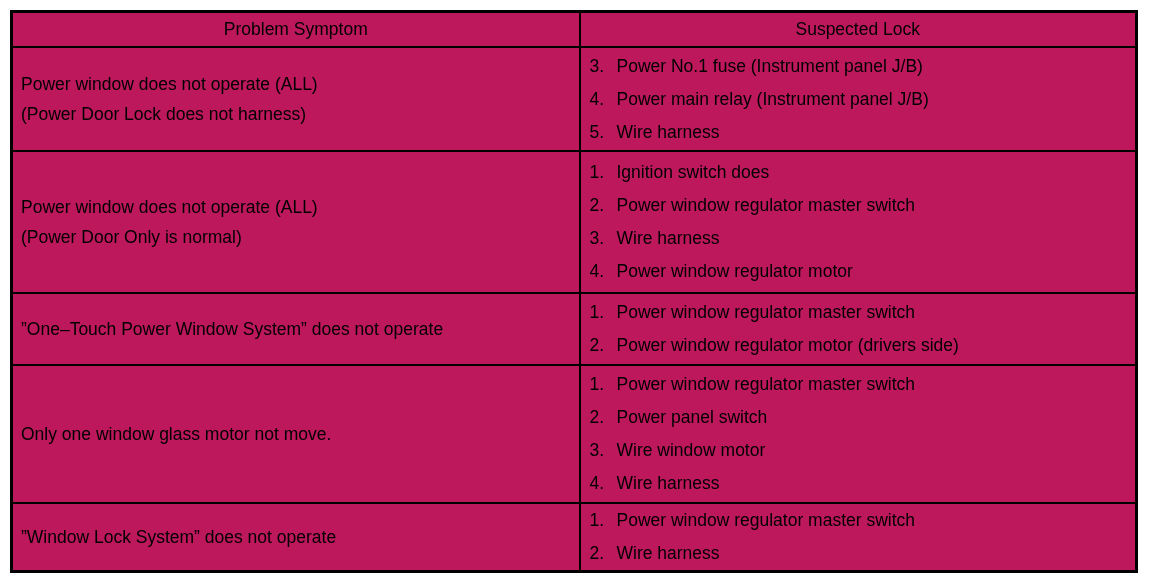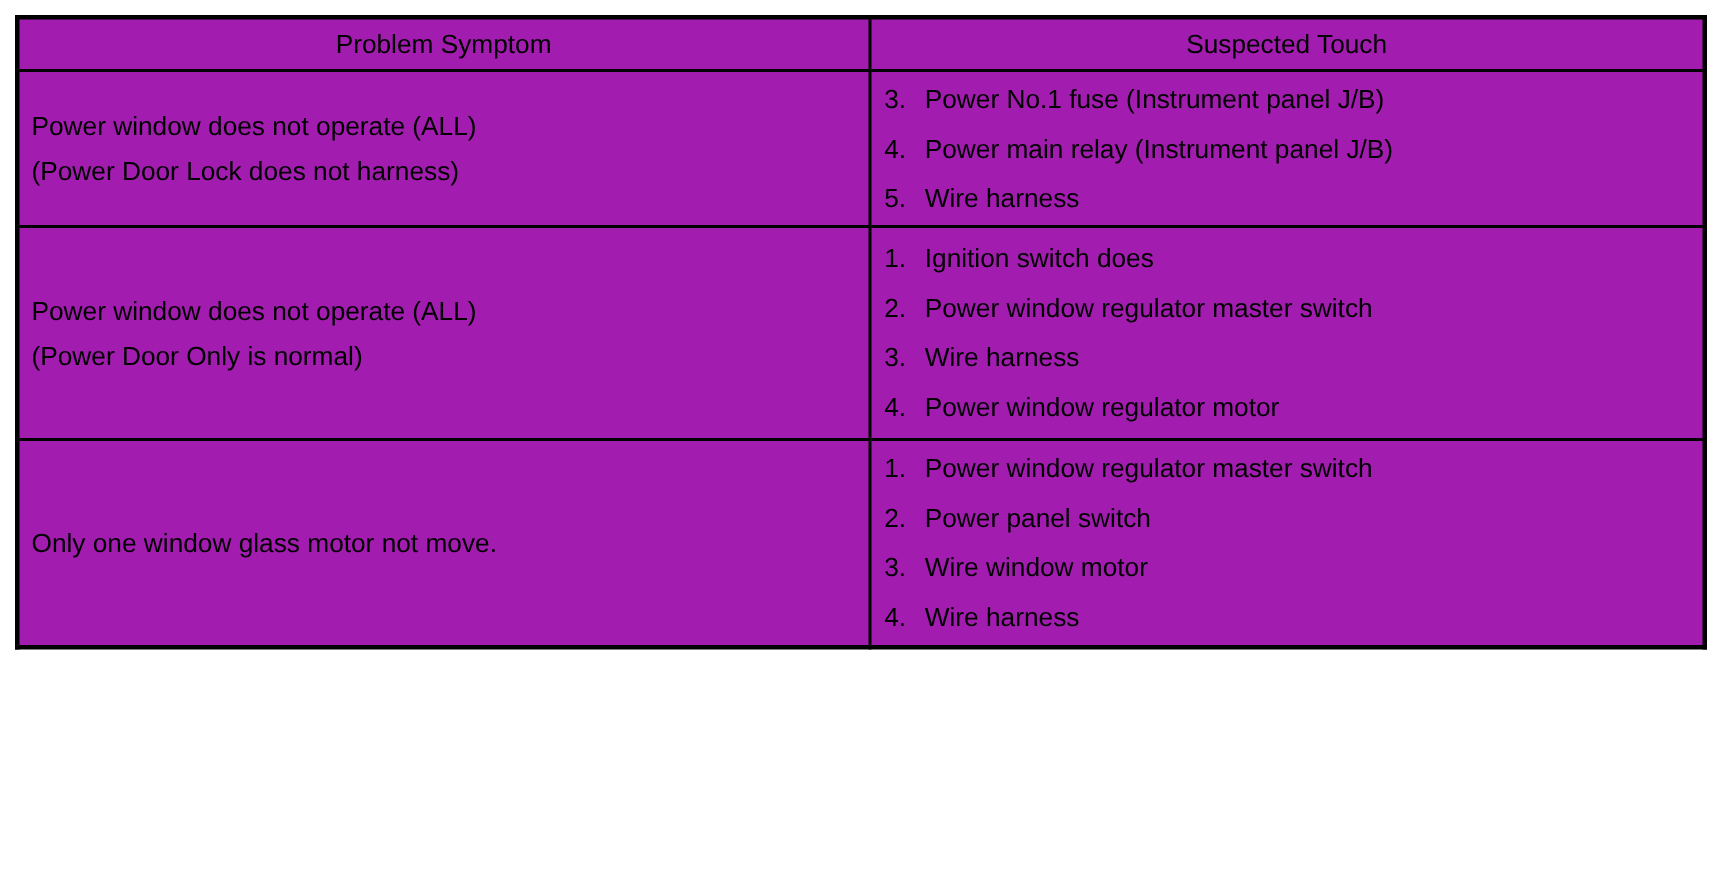--- a/index.html
+++ b/index.html
@@ -21,21 +21,21 @@
   table.tbl {
     border-collapse: collapse;
     table-layout: fixed;
     margin: 10px 0 0 10px;
     width: 1125px;
     border: 3px solid #000000;
   }
   .tbl th, .tbl td {
     border: 2px solid #000000;
     padding: 0;
-    background: #a21caf;
+    background: #be185d;
   }
   .tbl col.c1 { width: 568px; }
   .tbl col.c2 { width: 557px; }
   .tbl th {
     height: 33px;
     font-weight: 400;
     font-size: 17.5px;
     text-align: center;
     vertical-align: middle;
   }
@@ -71,21 +71,21 @@
 
 <div class="page">
   <table class="tbl">
     <colgroup>
         <col class="c1">
         <col class="c2">
       </colgroup>
     <thead>
       <tr>
         <th>Problem Symptom</th>
-        <th>Suspected Touch</th>
+        <th>Suspected Lock</th>
       </tr>
     </thead>
     <tbody>
       <tr class="r1">
         <td class="symptom">
           <div>Power window does not operate (ALL)</div>
           <div>(Power Door Lock does not harness)</div>
         </td>
         <td class="areas">
           <div class="area-item">
@@ -119,20 +119,35 @@
           <div class="area-item">
               <span class="area-num">3.</span>
               <span>Wire harness</span>
             </div>
           <div class="area-item">
               <span class="area-num">4.</span>
               <span>Power window regulator motor</span>
             </div>
         </td>
       </tr>
+      <tr class="r3">
+        <td class="symptom">
+          <div>”One–Touch Power Window System” does not operate</div>
+        </td>
+        <td class="areas">
+          <div class="area-item">
+              <span class="area-num">1.</span>
+              <span>Power window regulator master switch</span>
+            </div>
+          <div class="area-item">
+              <span class="area-num">2.</span>
+              <span>Power window regulator motor (drivers side)</span>
+            </div>
+        </td>
+      </tr>
       <tr class="r4">
         <td class="symptom">
           <div>Only one window glass motor not move.</div>
         </td>
         <td class="areas">
           <div class="area-item">
               <span class="area-num">1.</span>
               <span>Power window regulator master switch</span>
             </div>
           <div class="area-item">
@@ -142,15 +157,30 @@
           <div class="area-item">
               <span class="area-num">3.</span>
               <span>Wire window motor</span>
             </div>
           <div class="area-item">
               <span class="area-num">4.</span>
               <span>Wire harness</span>
             </div>
         </td>
       </tr>
+      <tr class="r5">
+        <td class="symptom">
+          <div>”Window Lock System” does not operate</div>
+        </td>
+        <td class="areas">
+          <div class="area-item">
+              <span class="area-num">1.</span>
+              <span>Power window regulator master switch</span>
+            </div>
+          <div class="area-item">
+              <span class="area-num">2.</span>
+              <span>Wire harness</span>
+            </div>
+        </td>
+      </tr>
     </tbody>
   </table>
 </div>
 
 </body></html>

